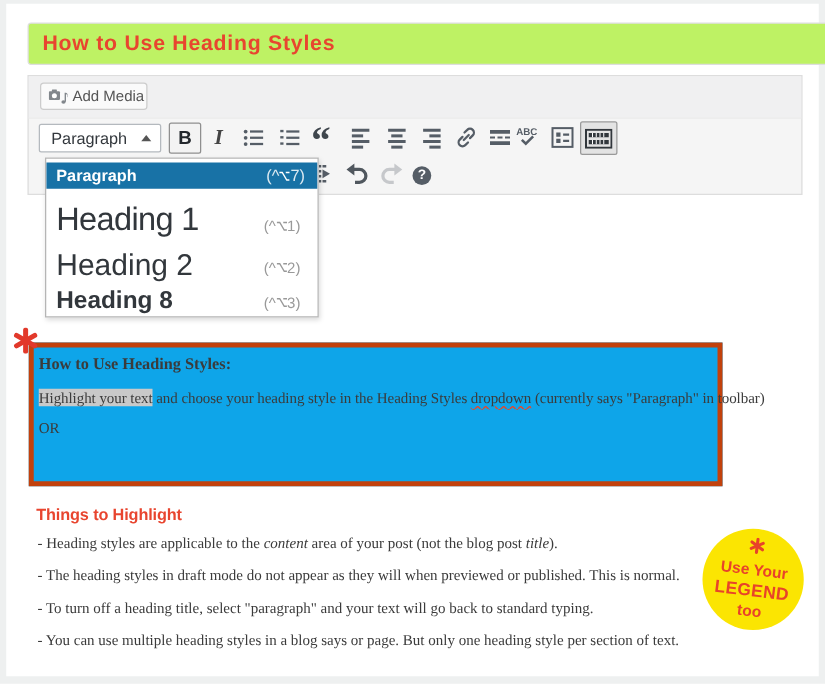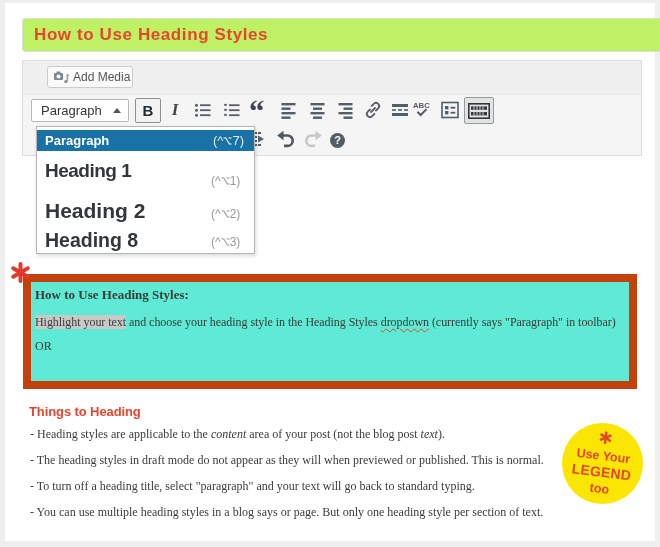--- a/index.html
+++ b/index.html
@@ -2,41 +2,41 @@
 <html><head>
 <meta charset="utf-8">
 <style>
 html,body{margin:0;padding:0}
 body{width:660px;height:547px;position:relative;background:#eef0f0;font-family:"Liberation Sans",sans-serif;overflow:hidden}
 .page{position:absolute;left:5px;top:3px;width:650px;height:538px;background:#fff}
 .titlebox{position:absolute;left:22px;top:18px;width:644px;height:34px;box-sizing:border-box;background:#bef264;border:1px solid #ddd;border-radius:3px;}
 .titletext{position:absolute;left:11px;top:0;line-height:32px;font-size:17px;font-weight:bold;color:#e8452f;letter-spacing:0.6px;}
 .editor{position:absolute;left:22px;top:60px;width:620px;height:96px;box-sizing:border-box;border:1px solid #ddd;background:#f5f5f5;}
 .mediarow{position:absolute;left:0;top:0;width:100%;height:33px;background:#f0f0f1;border-bottom:1px solid #ebebeb;}
-.addmedia{position:absolute;left:9px;top:5px;width:86px;height:22px;box-sizing:border-box;background:#fafafa;border:1px solid #ccc;border-radius:3px;font-size:12px;color:#555;line-height:20px;margin-left:15px;}
+.addmedia{position:absolute;left:9px;top:5px;width:86px;height:22px;box-sizing:border-box;background:#fafafa;border:1px solid #ccc;border-radius:3px;font-size:12px;color:#555;line-height:20px;}
 .addmedia .lbl{position:absolute;left:25px;top:0}
 .parasel{position:absolute;left:31px;top:99px;width:98px;height:23px;box-sizing:border-box;background:#fff;border:1px solid #b4b9be;border-radius:2px;font-size:13px;color:#32373c;}
 .parasel .pl{position:absolute;left:9px;top:3px}
 .parasel .tri{position:absolute;right:7px;top:8px;width:0;height:0;border-left:4px solid transparent;border-right:4px solid transparent;border-bottom:5px solid #555}
 .bbtn{position:absolute;left:135px;top:98px;width:26px;height:25px;box-sizing:border-box;border:1px solid #8f8f8f;background:#f3f3f3;border-radius:2px;text-align:center;font-weight:bold;font-size:15px;color:#23282d;line-height:23px}
 .ibtn{position:absolute;left:166px;top:98px;width:18px;height:25px;text-align:center;font-style:italic;font-family:"Liberation Serif",serif;font-weight:bold;font-size:17px;color:#444;line-height:24px}
 .icon{position:absolute;width:20px;height:20px;top:100px}
 .qchar{position:absolute;top:94px;font-family:"Liberation Serif",serif;font-weight:bold;font-size:31px;color:#3f464d;letter-spacing:-2px}
 .kbbtn{position:absolute;left:464px;top:97px;width:30px;height:27px;box-sizing:border-box;border:1px solid #999;background:#e3e3e3;border-radius:2px}
 .row2icon{position:absolute;width:20px;height:20px;top:130px}
 .helpc{position:absolute;left:330px;top:133px;width:15px;height:15px;border-radius:50%;background:#555d66;color:#fff;font-size:11px;font-weight:bold;text-align:center;line-height:15px}
 .dropdown{position:absolute;left:36px;top:126px;width:219px;height:128px;box-sizing:border-box;background:#fff;border:1px solid #b5b5b5;box-shadow:1px 2px 4px rgba(0,0,0,.15);overflow:hidden}
 .ddblue{position:absolute;left:0;top:3px;width:100%;height:21px;background:#1872a6;color:#fff;font-size:13px}
 .ddblue .nm{position:absolute;left:8px;top:3px;font-weight:bold}
 .ddblue .sc{position:absolute;right:10px;top:3px;color:rgba(255,255,255,0.85)}
-.h1row{position:absolute;left:8px;top:33px;font-weight:bold;font-size:19px;color:#32373c;letter-spacing:-0.5px}
-.h2row{position:absolute;left:8px;top:72px;font-weight:bold;font-size:21px;color:#32373c}
+.h1row{position:absolute;left:8px;top:33px;font-weight:normal;font-size:26px;color:#32373c;letter-spacing:-0.5px}
+.h2row{position:absolute;left:8px;top:72px;font-weight:normal;font-size:24px;color:#32373c}
 .h3row{position:absolute;left:8px;top:102px;font-weight:bold;font-size:19.5px;color:#32373c}
 .ddsc{position:absolute;left:174px;font-size:12px;color:#999}
-.ybox{position:absolute;left:23px;top:274px;width:614px;height:115px;box-sizing:border-box;border:8px solid #c2410c;background:#5eead4}
+.ybox{position:absolute;left:23px;top:274px;width:555px;height:115px;box-sizing:border-box;border:4px solid #c2410c;background:#0ea5e9}
 .serif{font-family:"Liberation Serif",serif;font-size:12px;color:#3b3b3b}
 .yl{position:absolute;left:4px;white-space:nowrap}
 .hl{background:#c9c9c9}
 .sq{text-decoration:underline wavy #e0492f;text-decoration-thickness:1px;text-underline-offset:2px}
 .things{position:absolute;left:29px;top:404px;font-size:13px;font-weight:bold;color:#e8452f;letter-spacing:-0.1px}
 .bullets{position:absolute;left:30px;top:425px;width:610px}
 .bullets div{position:absolute;left:0;white-space:nowrap}
 .badge{position:absolute;left:562px;top:423px;width:81px;height:81px;border-radius:50%;background:#fbe502}
 .badgetxt{position:absolute;left:0;top:7px;width:81px;text-align:center;color:#e8432a;font-weight:bold;transform:rotate(7deg)}
 .badgetxt .u{font-size:12.5px;line-height:16px}
@@ -225,23 +225,23 @@
     <line x1="3.2" y1="14.7" x2="17.8" y2="6.3"></line>
   </g>
 </svg>
 
 <div class="ybox">
   <div class="yl serif" style="top:5px;font-weight:bold;font-size:13px">How to Use Heading Styles:</div>
   <div class="yl serif" style="top:33px;letter-spacing:-0.05px"><span class="hl">Highlight your text</span> and choose your heading style in the Heading Styles <span class="sq">dropdown</span> (currently says "Paragraph" in toolbar)</div>
   <div class="yl serif" style="top:57px">OR</div>
 </div>
 
-<div class="things">Things to Heading</div>
+<div class="things">Things to Highlight</div>
 <div class="bullets serif">
-  <div style="top:2px">- Heading styles are applicable to the <i>content</i> area of your post (not the blog post <i>text</i>).</div>
+  <div style="top:2px">- Heading styles are applicable to the <i>content</i> area of your post (not the blog post <i>title</i>).</div>
   <div style="top:28px">- The heading styles in draft mode do not appear as they will when previewed or published. This is normal.</div>
   <div style="top:54px">- To turn off a heading title, select "paragraph" and your text will go back to standard typing.</div>
   <div style="top:80px">- You can use multiple heading styles in a blog says or page. But only one heading style per section of text.</div>
 </div>
 
 <div class="badge">
   <div class="badgetxt">
     <svg style="display:inline-block" width="13" height="13" viewBox="0 0 21 21">
       <g stroke="#e8432a" stroke-width="4" stroke-linecap="round">
         <line x1="10.5" y1="2" x2="10.5" y2="19"></line>

